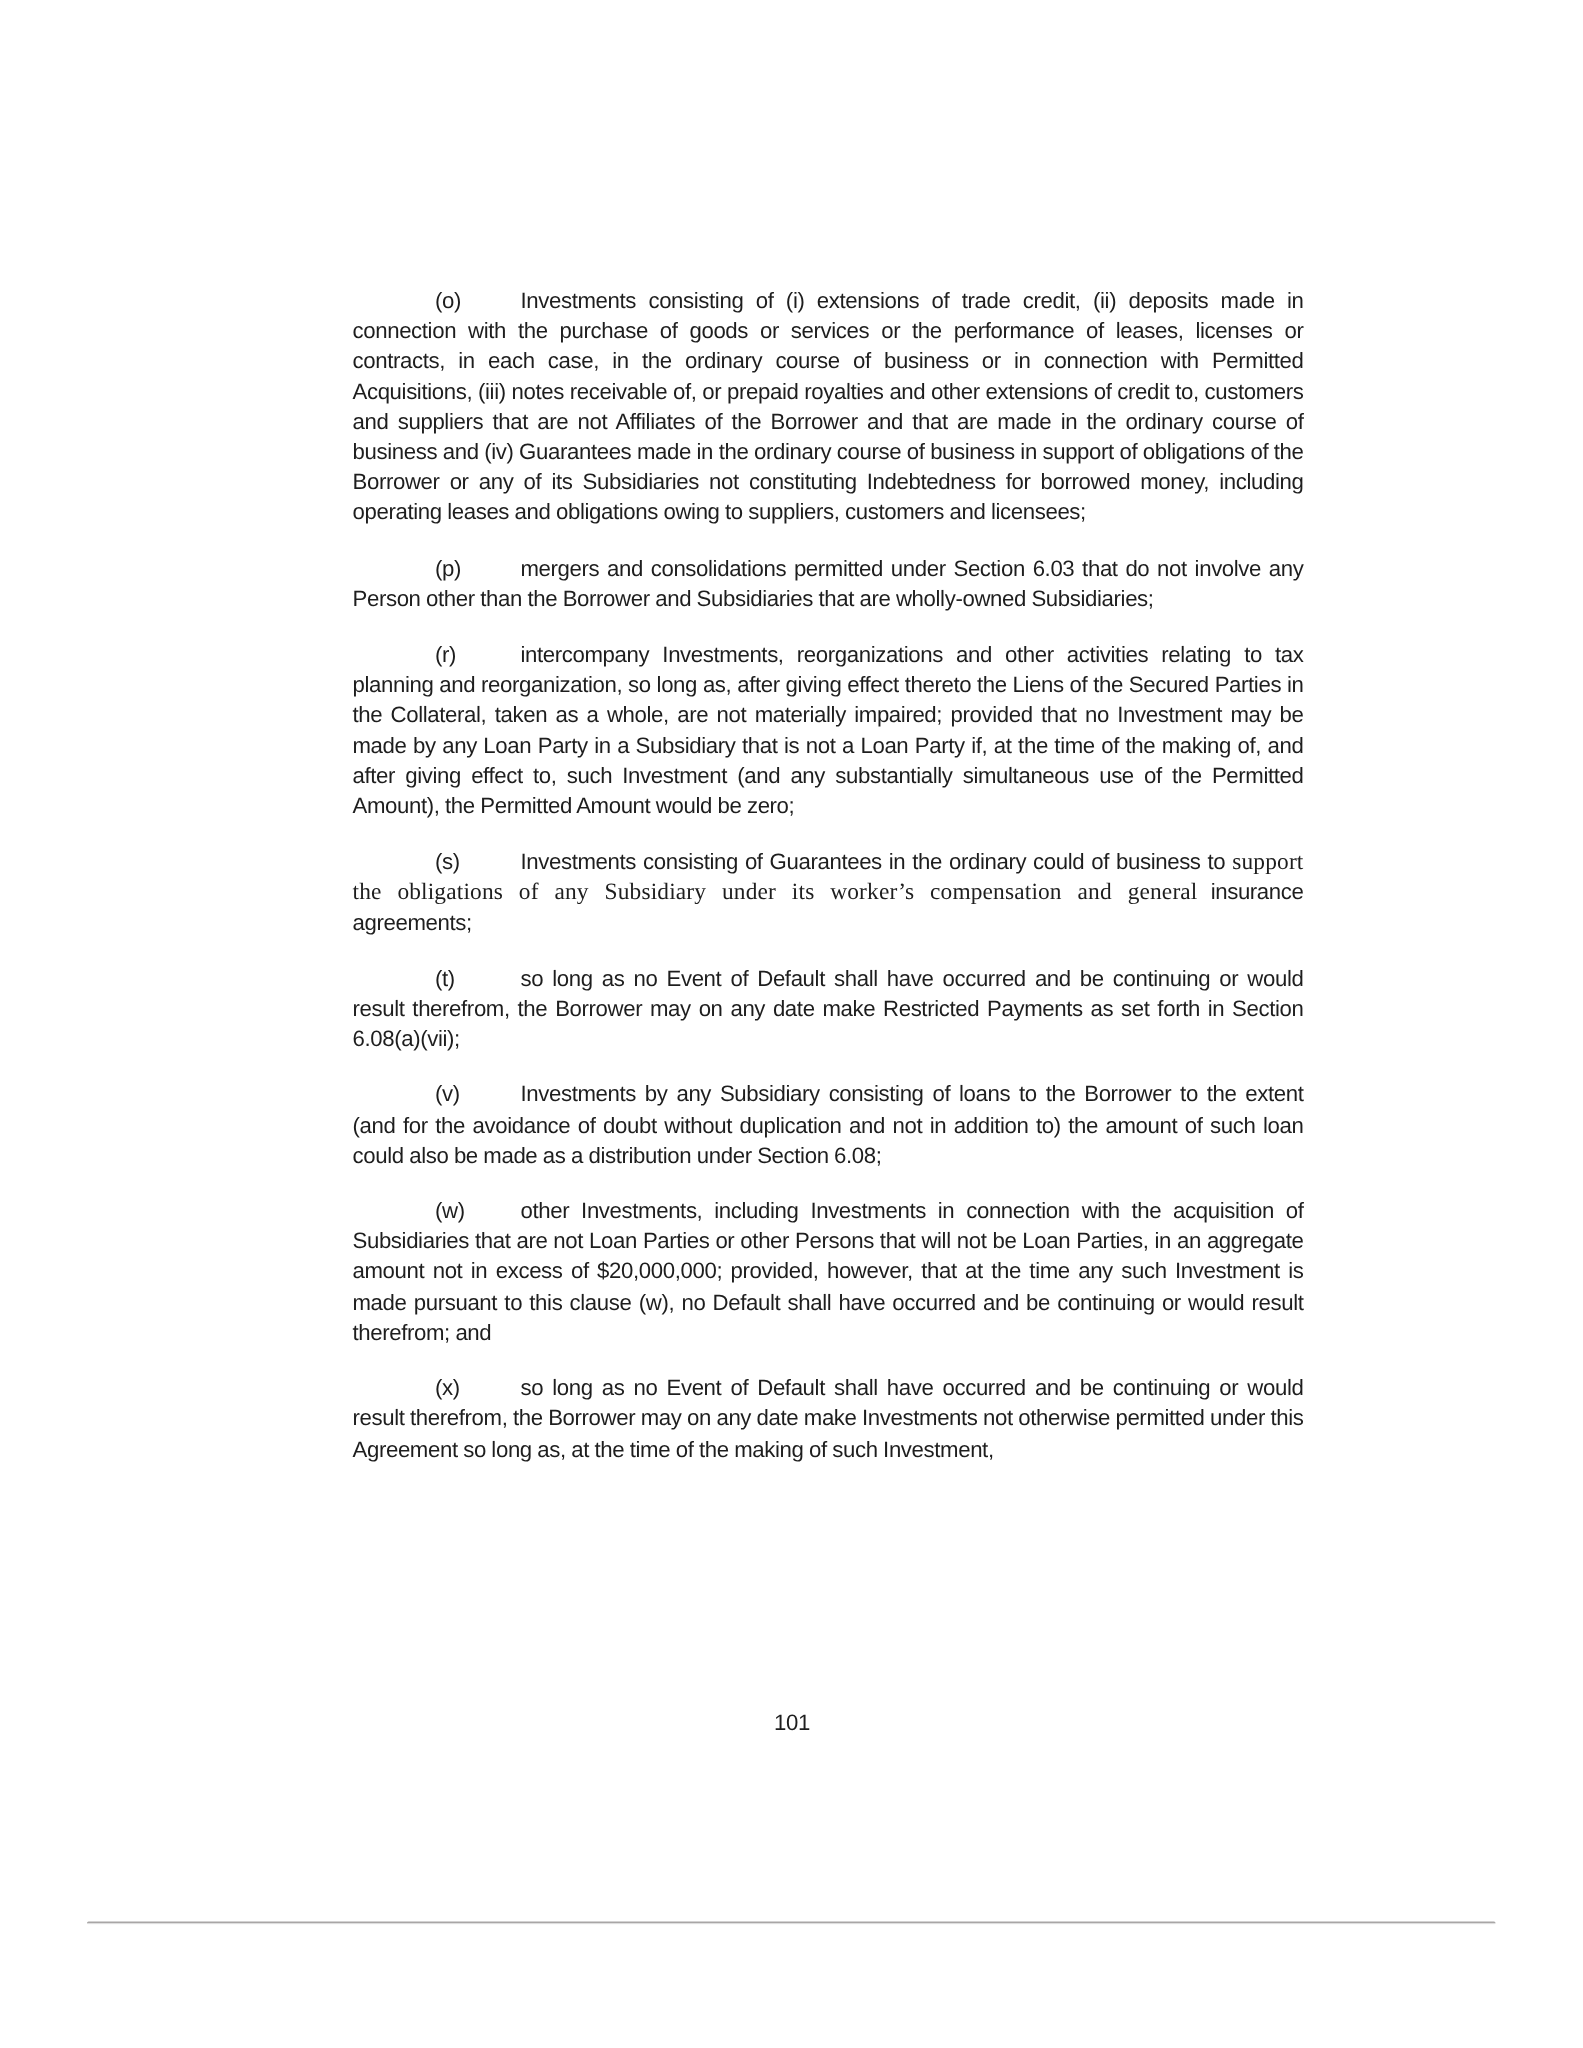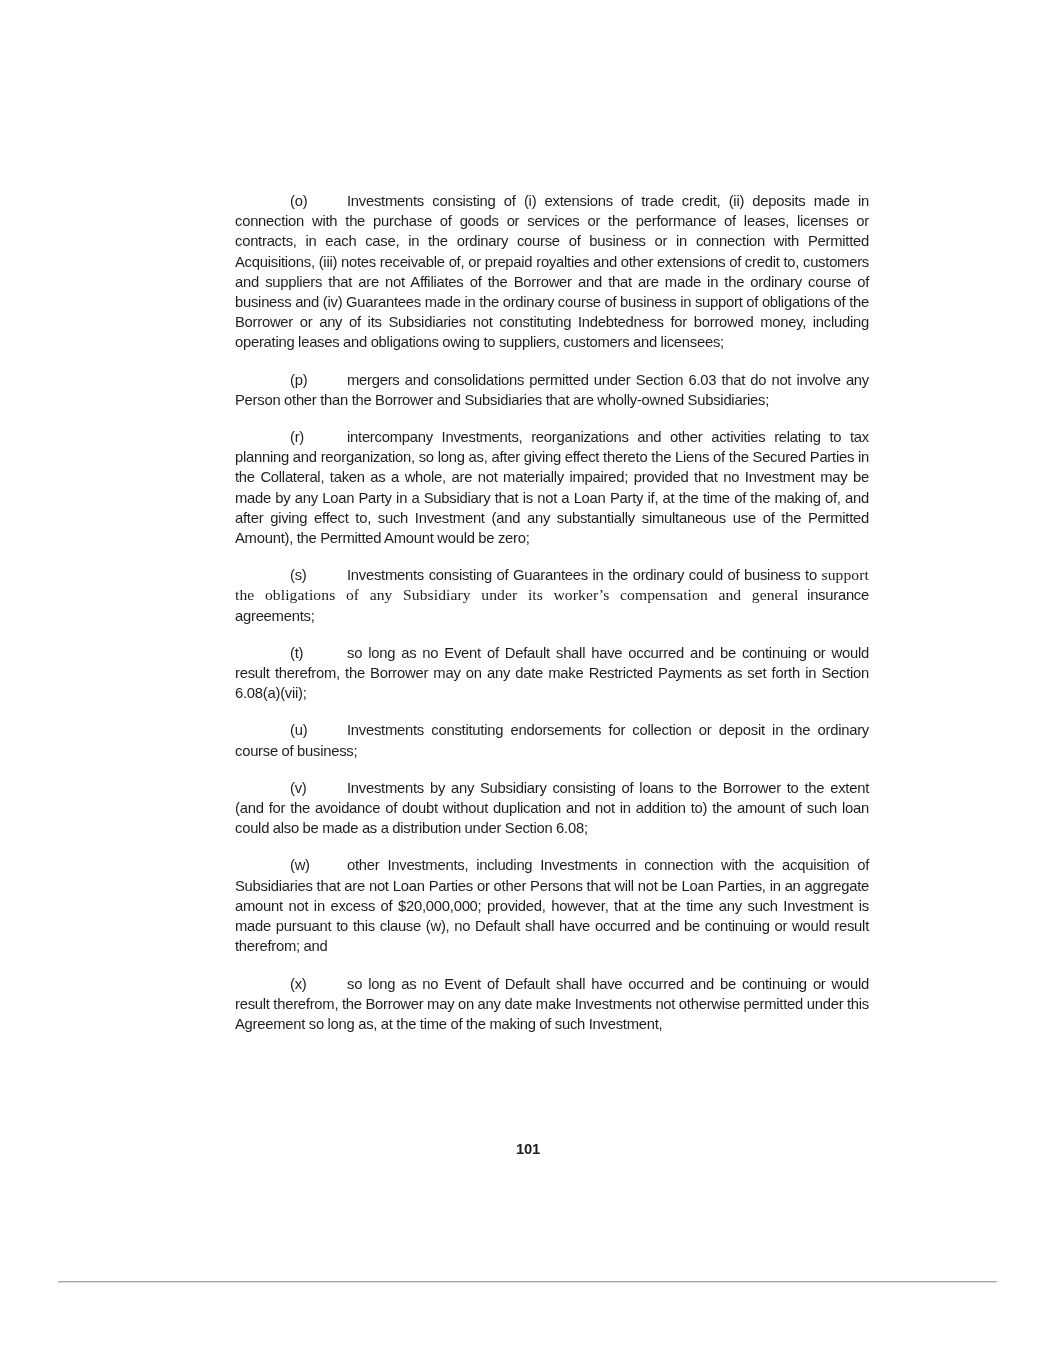--- a/index.html
+++ b/index.html
@@ -54,21 +54,20 @@
   }
   .page-number {
     position: absolute;
     top: 1141px;
     left: 235px;
     width: 634px;
     text-align: center;
     font-size: 14.8px;
     letter-spacing: -0.2px;
     transform: translateX(-24px);
-    font-weight: bold;
   }
   .divider {
     position: absolute;
     top: 1281px;
     left: 58px;
     width: 939px;
     height: 2px;
     background: var(--divider);
     border-bottom: 1px solid #dedede;
   }
@@ -77,21 +76,20 @@
 <body>
 
 <div class="page">
   <div class="content">
     <div>
         <p class="para"><span class="plabel">(o)</span><span>Investments consisting of (i) extensions of trade credit, (ii) deposits made in connection with the purchase of goods or services or the performance of leases, licenses or contracts, in each case, in the ordinary course of business or in connection with Permitted Acquisitions, (iii) notes receivable of, or prepaid royalties and other extensions of credit to, customers and suppliers that are not Affiliates of the Borrower and that are made in the ordinary course of business and (iv) Guarantees made in the ordinary course of business in support of obligations of the Borrower or any of its Subsidiaries not constituting Indebtedness for borrowed money, including operating leases and obligations owing to suppliers, customers and licensees;</span></p>
         <p class="para"><span class="plabel">(p)</span><span>mergers and consolidations permitted under </span><span class="u">Section 6.03</span><span> that do not involve any Person other than the Borrower and Subsidiaries that are wholly-owned Subsidiaries;</span></p>
         <p class="para"><span class="plabel">(r)</span><span>intercompany Investments, reorganizations and other activities relating to tax planning and reorganization, so long as, after giving effect thereto the Liens of the Secured Parties in the Collateral, taken as a whole, are not materially impaired; </span><span class="u">provided</span><span> that no Investment may be made by any Loan Party in a Subsidiary that is not a Loan Party if, at the time of the making of, and after giving effect to, such Investment (and any substantially simultaneous use of the Permitted Amount), the Permitted Amount would be zero;</span></p>
         <p class="para"><span class="plabel">(s)</span><span>Investments consisting of Guarantees in the ordinary could of business to </span><span class="serif">support the obligations of any Subsidiary under its worker’s compensation and general</span><span> insurance agreements;</span></p>
         <p class="para"><span class="plabel">(t)</span><span>so long as no Event of Default shall have occurred and be continuing or would result therefrom, the Borrower may on any date make Restricted Payments as set forth in Section 6.08(a)(vii);</span></p>
-        <p class="para"><span class="plabel">(u)</span><span>Investments constituting endorsements for collection or deposit in the ordinary course of business;</span></p>
         <p class="para"><span class="plabel">(v)</span><span>Investments by any Subsidiary consisting of loans to the Borrower to the extent (and for the avoidance of doubt without duplication and not in addition to) the amount of such loan could also be made as a distribution under </span><span class="u">Section 6.08</span><span>;</span></p>
         <p class="para"><span class="plabel">(w)</span><span>other Investments, including Investments in connection with the acquisition of Subsidiaries that are not Loan Parties or other Persons that will not be Loan Parties, in an aggregate amount not in excess of $20,000,000; </span><span class="u">provided</span><span>, </span><span class="u">however</span><span>, that at the time any such Investment is made pursuant to this clause (w), no Default shall have occurred and be continuing or would result therefrom; and</span></p>
         <p class="para"><span class="plabel">(x)</span><span>so long as no Event of Default shall have occurred and be continuing or would result therefrom, the Borrower may on any date make Investments not otherwise permitted under this Agreement so long as, at the time of the making of such Investment,</span></p>
       </div>
   </div>
   <div class="page-number">101</div>
   <div class="divider"></div>
 </div>
 
 </body></html>

